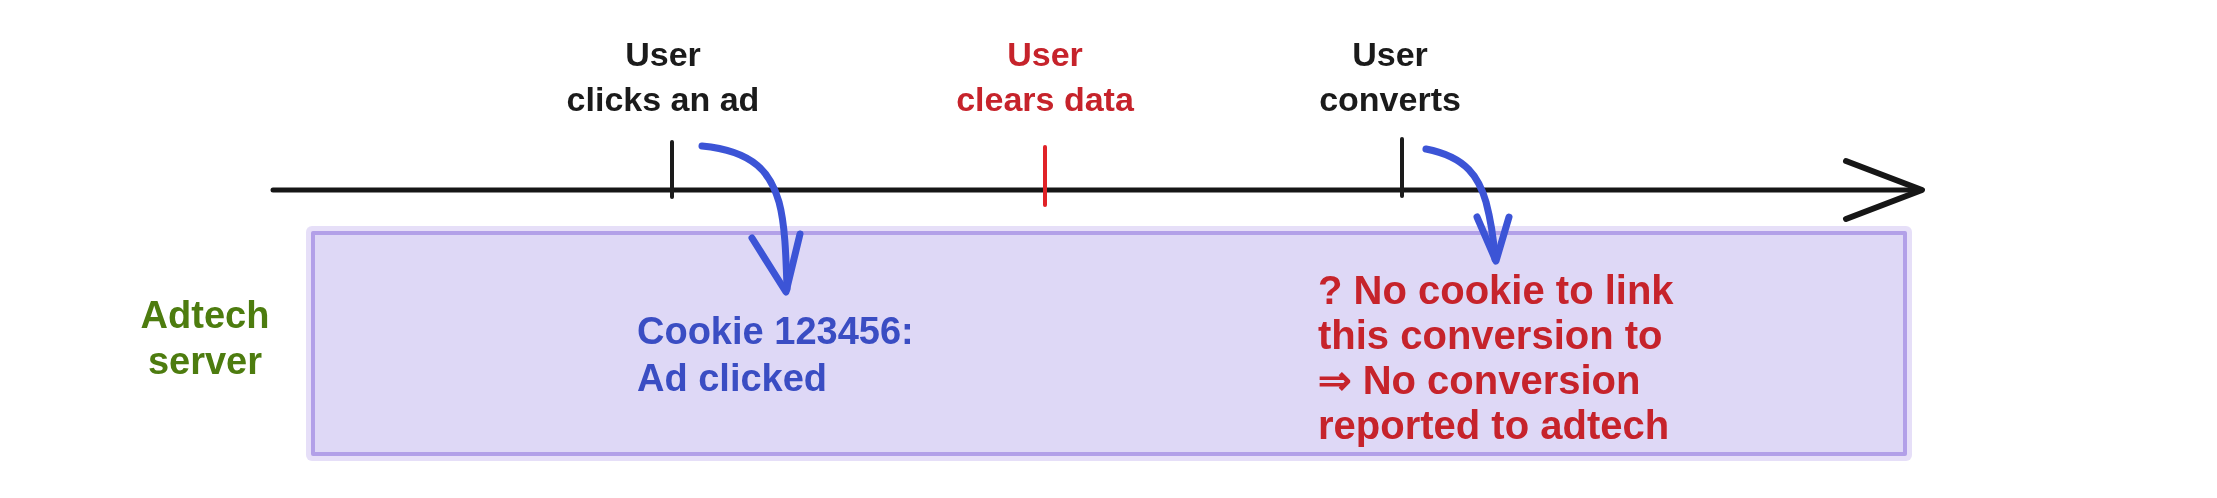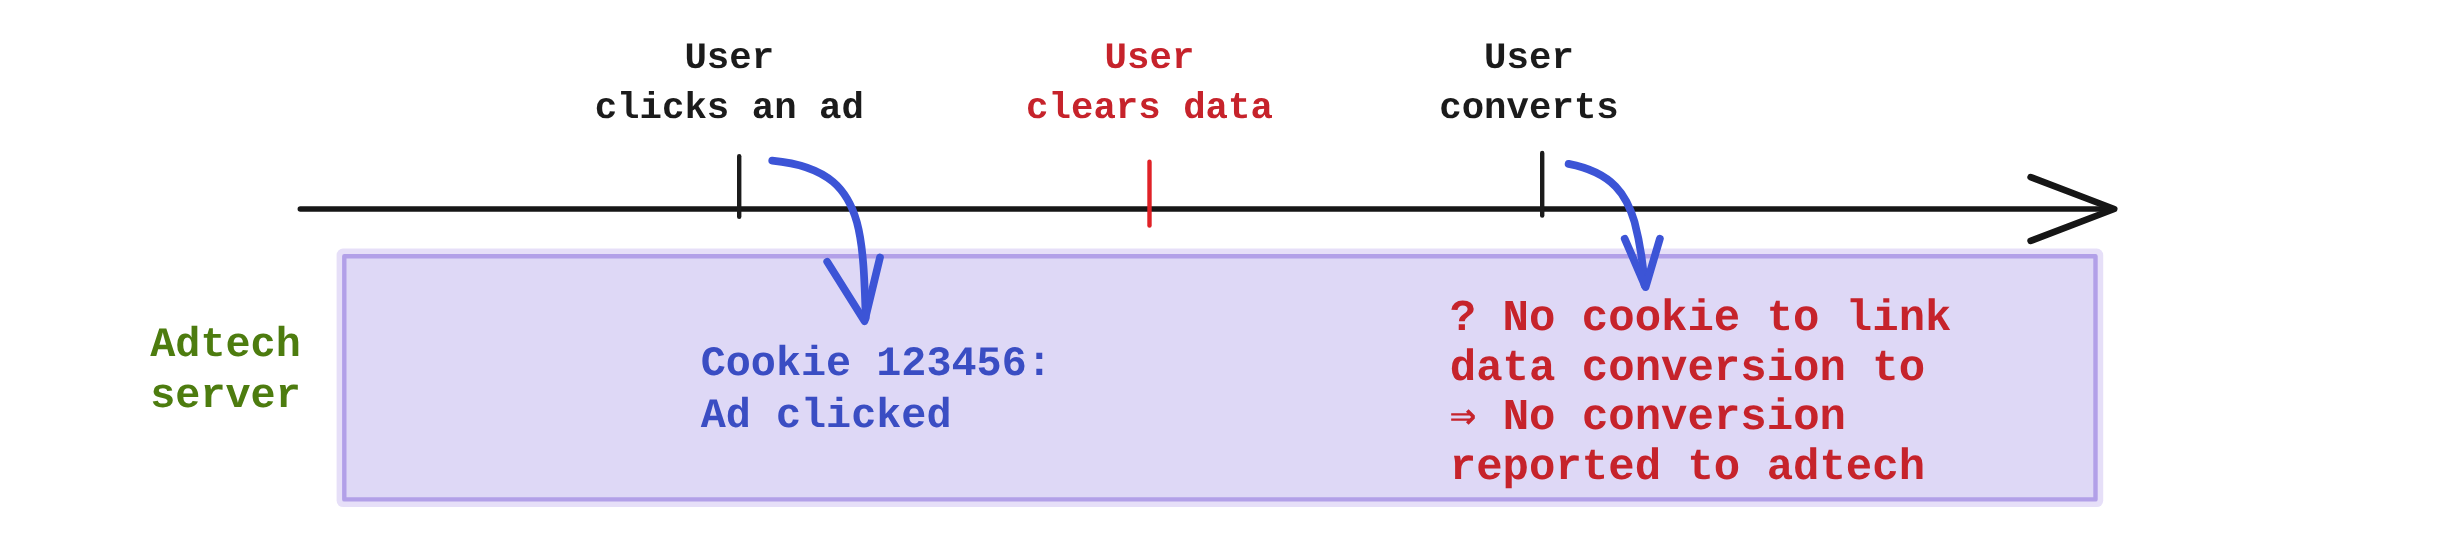--- a/index.html
+++ b/index.html
@@ -2,21 +2,21 @@
 <html><head>
 <meta charset="utf-8">
 <style>
   html, body { margin: 0; padding: 0; background: #ffffff; }
   #canvas {
     position: relative;
     width: 1926px;
     height: 498px;
     background: #ffffff;
     overflow: hidden;
-    font-family: Liberation Mono, monospace;
+    font-family: Liberation Sans, sans-serif;
     font-weight: bold;
   }
   #drawing {
     position: absolute;
     left: 0; top: 0;
     width: 2217px; height: 498px;
   }
   .txt {
     position: absolute;
     white-space: pre;
@@ -95,17 +95,17 @@
 
   <div class="txt" id="time-label">User</div>
 
   <div class="txt centered c-purple" id="adtech-label">Adtech
 server</div>
 
   <div class="txt c-blue" id="cookie-note">Cookie 123456:
 Ad clicked</div>
 
   <div class="txt c-red" id="no-cookie-note">? No cookie to link
-data conversion to
+this conversion to
 ⇒ No conversion
 reported to adtech</div>
 
 </div>
 
 </body></html>

